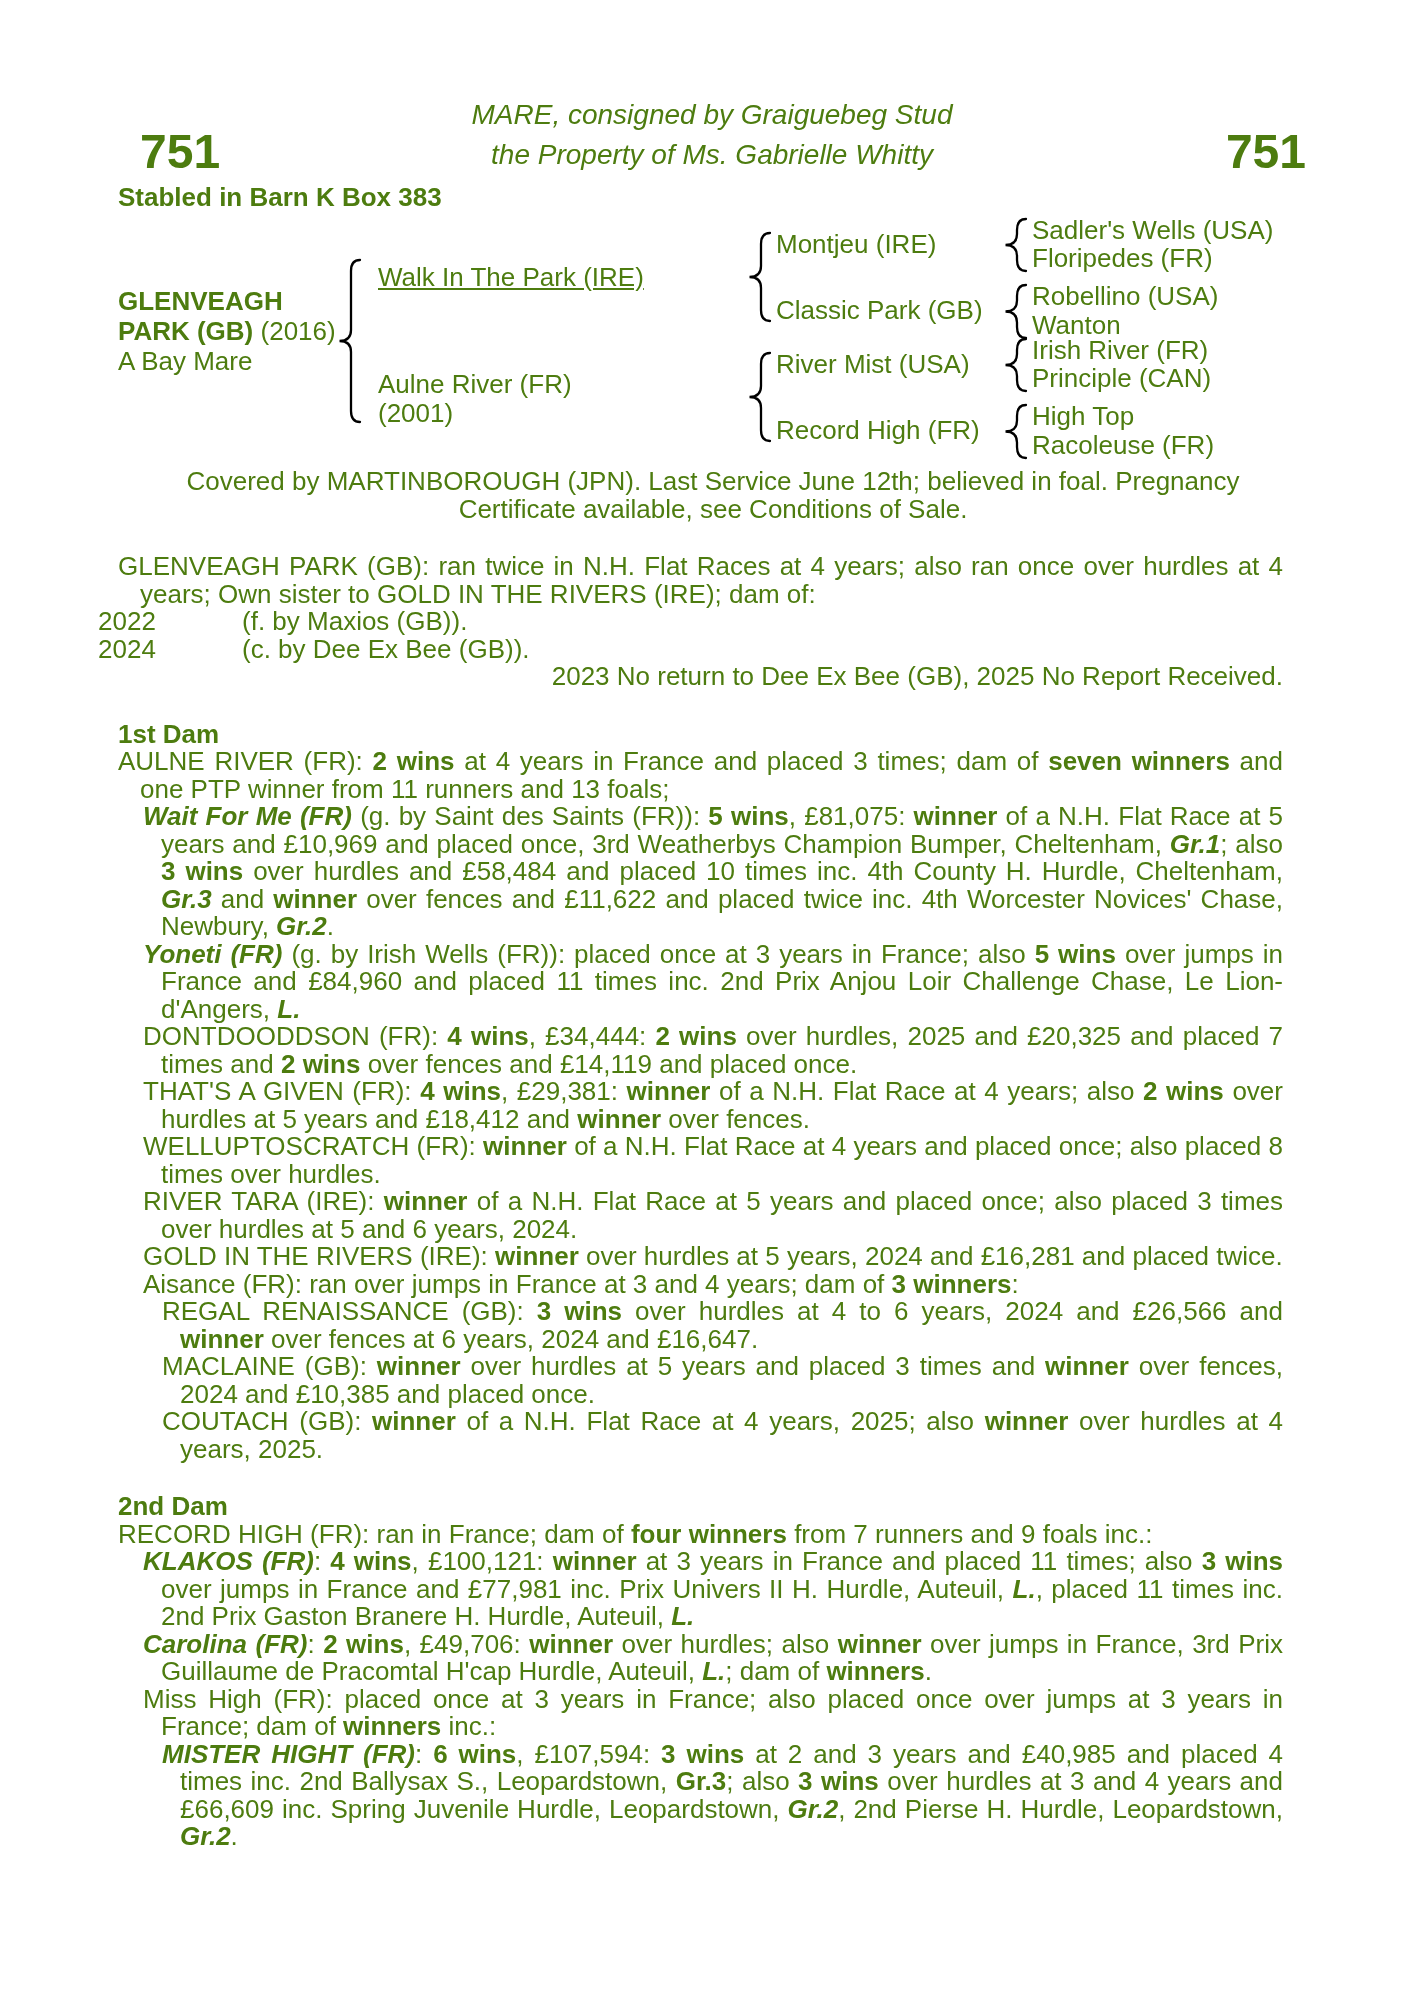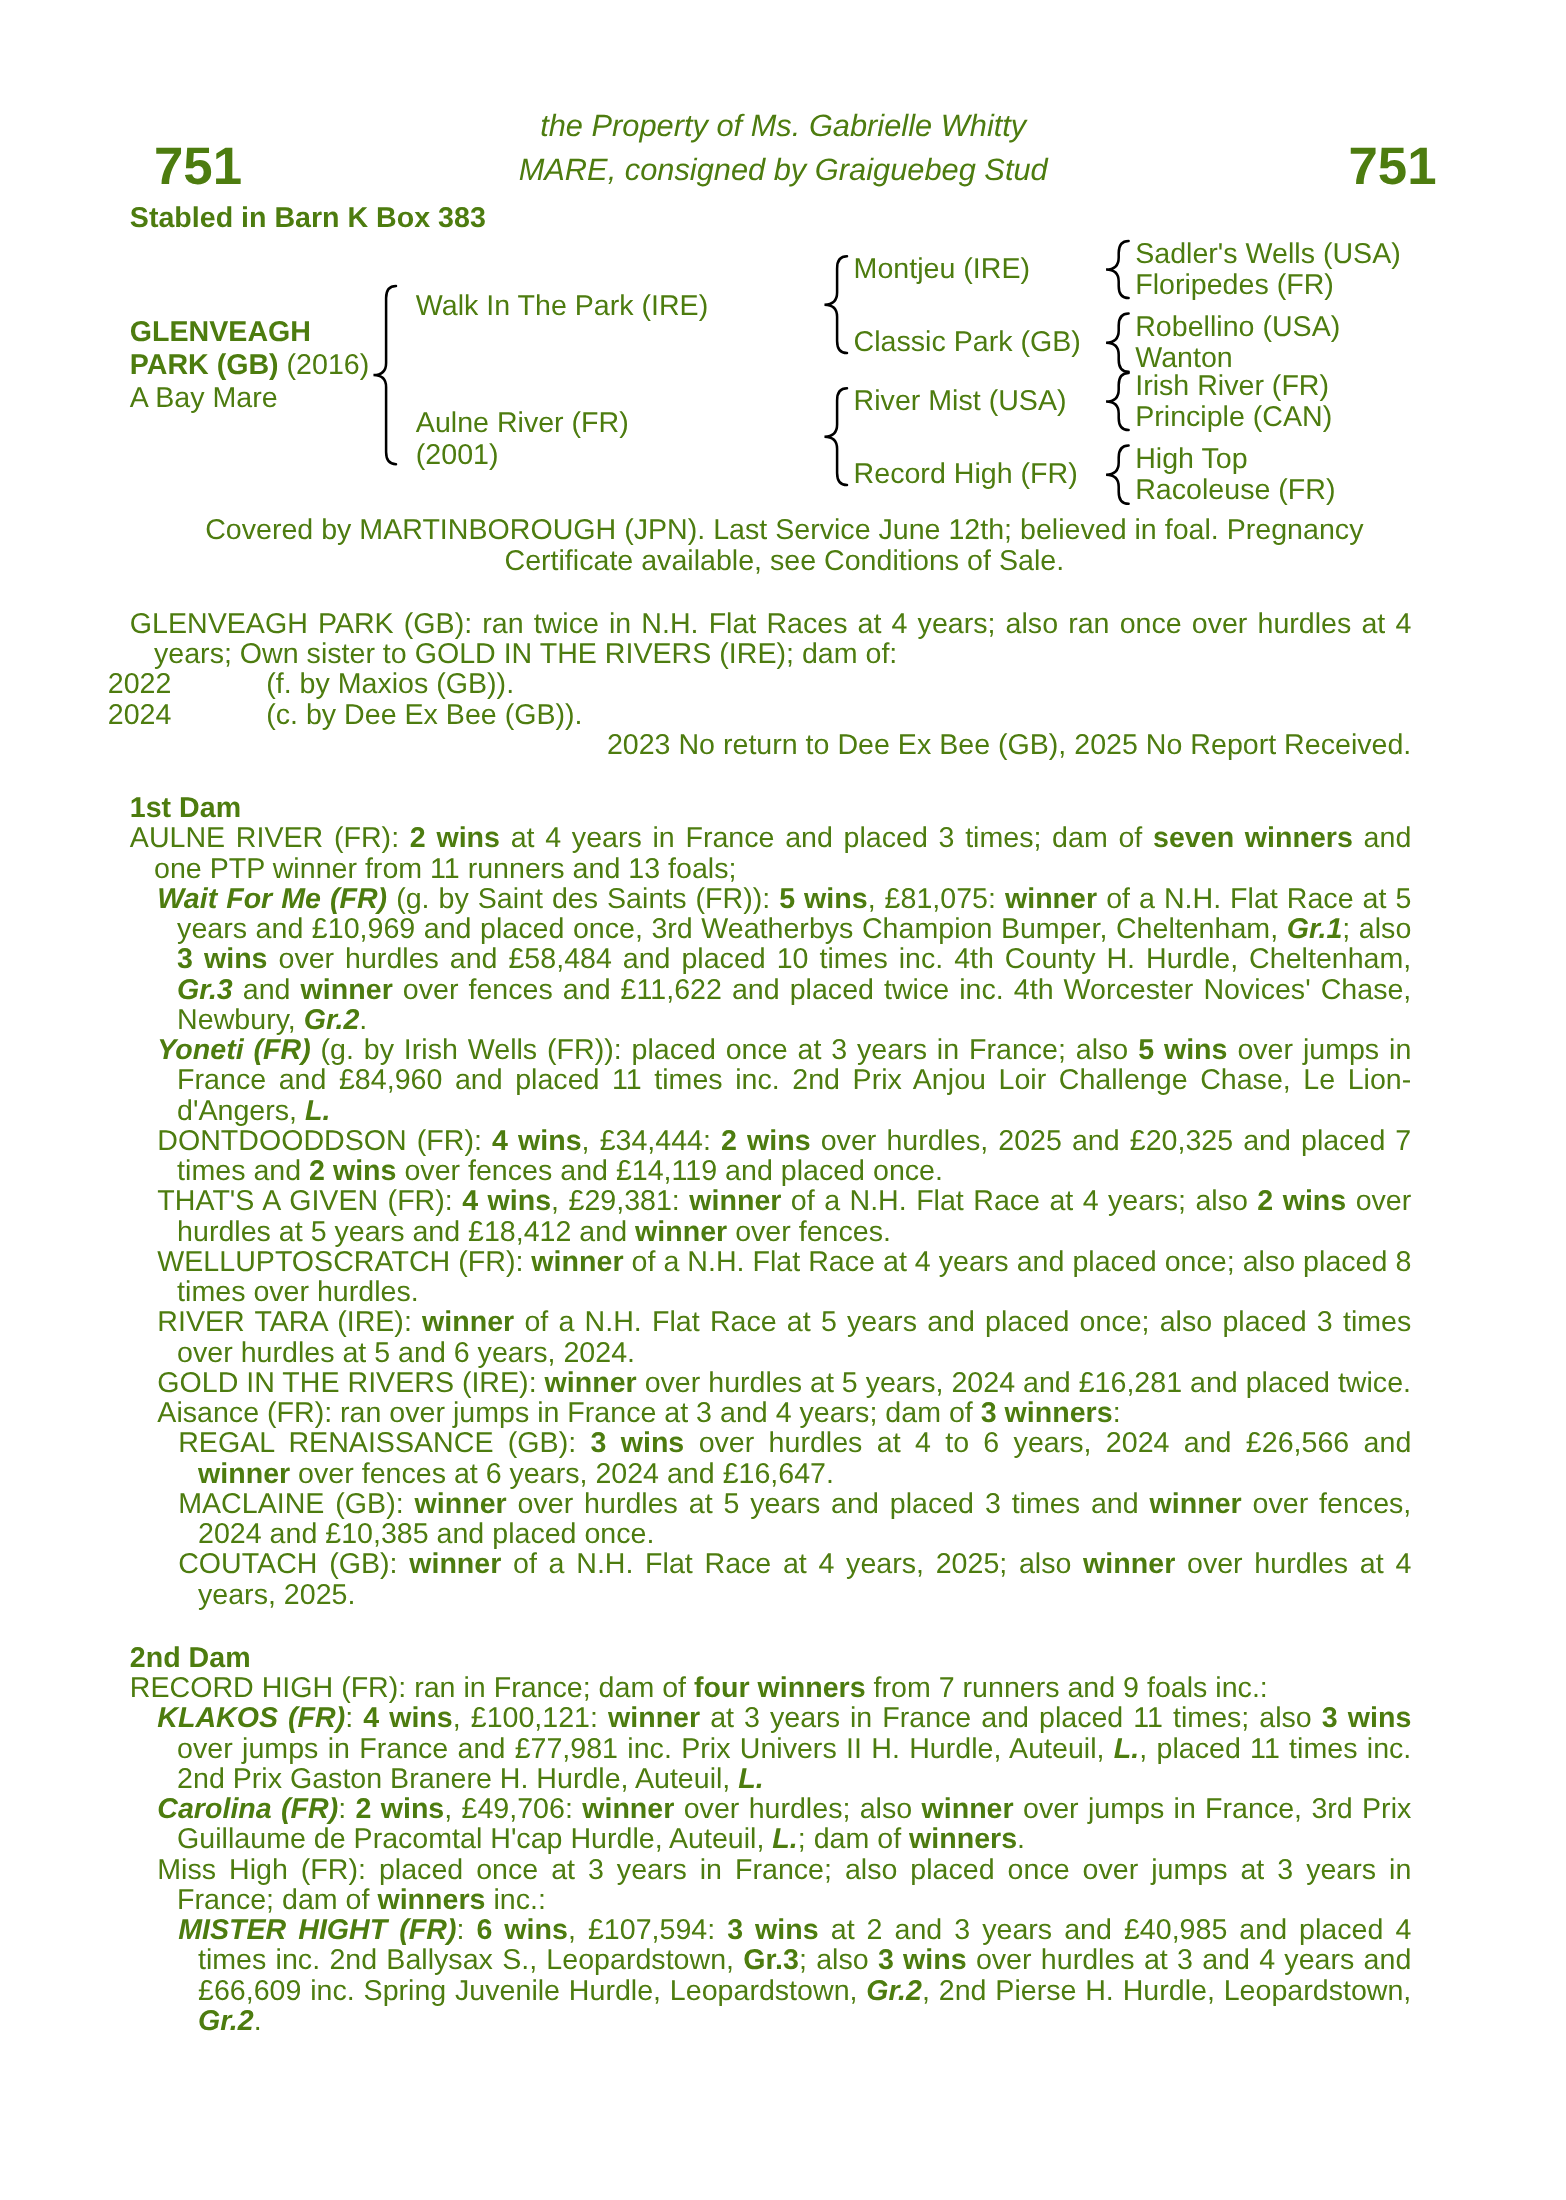--- a/index.html
+++ b/index.html
@@ -35,34 +35,34 @@
 </style>
 </head>
 <body>
 
 <div class="page">
 
   <div class="lot lot-left">751</div>
   <div class="lot lot-right">751</div>
 
   <div class="consign">
+    <div>MARE, consigned by Graiguebeg Stud</div>
     <div>the Property of Ms. Gabrielle Whitty</div>
-    <div>MARE, consigned by Graiguebeg Stud</div>
   </div>
 
   <div class="stabled">Stabled in Barn K Box 383</div>
 
   <div class="pedigree" id="pedigree">
       <div class="ped" style="left: 118px; top: 288px;"><span class="b">GLENVEAGH</span></div>
       <div class="ped" style="left: 118px; top: 318px;"><span class="b">PARK (GB)</span><span> </span><span>(2016)</span></div>
       <div class="ped" style="left: 118px; top: 348px;"><span>A Bay Mare</span></div>
       <svg width="26" height="166" viewBox="0 0 26 166" class="brace" style="left: 336px; top: 258px;">
         <path d="M 24 2 Q 15 2 15 13 L 15 72 Q 15 83 3.5 83 Q 15 83 15 94 L 15 153 Q 15 164 24 164" fill="none" stroke="#000" stroke-width="2.3" stroke-linecap="round"></path>
       </svg>
-      <div class="ped" style="left: 378px; top: 264px;"><span>Walk In The Park (IRE)</span></div>
+      <div class="ped" style="left: 378px; top: 264px; text-decoration: underline;"><span>Walk In The Park (IRE)</span></div>
       <div class="ped" style="left: 378px; top: 371px;"><span>Aulne River (FR)</span></div>
       <div class="ped" style="left: 378px; top: 400px;"><span>(2001)</span></div>
       <svg width="26" height="92" viewBox="0 0 26 92" class="brace" style="left: 746px; top: 231px;">
         <path d="M 24 2 Q 15 2 15 13 L 15 35 Q 15 46 3.5 46 Q 15 46 15 57 L 15 79 Q 15 90 24 90" fill="none" stroke="#000" stroke-width="2.3" stroke-linecap="round"></path>
       </svg>
       <svg width="26" height="92" viewBox="0 0 26 92" class="brace" style="left: 746px; top: 351px;">
         <path d="M 24 2 Q 15 2 15 13 L 15 35 Q 15 46 3.5 46 Q 15 46 15 57 L 15 79 Q 15 90 24 90" fill="none" stroke="#000" stroke-width="2.3" stroke-linecap="round"></path>
       </svg>
       <div class="ped" style="left: 776px; top: 231px;"><span>Montjeu (IRE)</span></div>
       <div class="ped" style="left: 776px; top: 297px;"><span>Classic Park (GB)</span></div>

